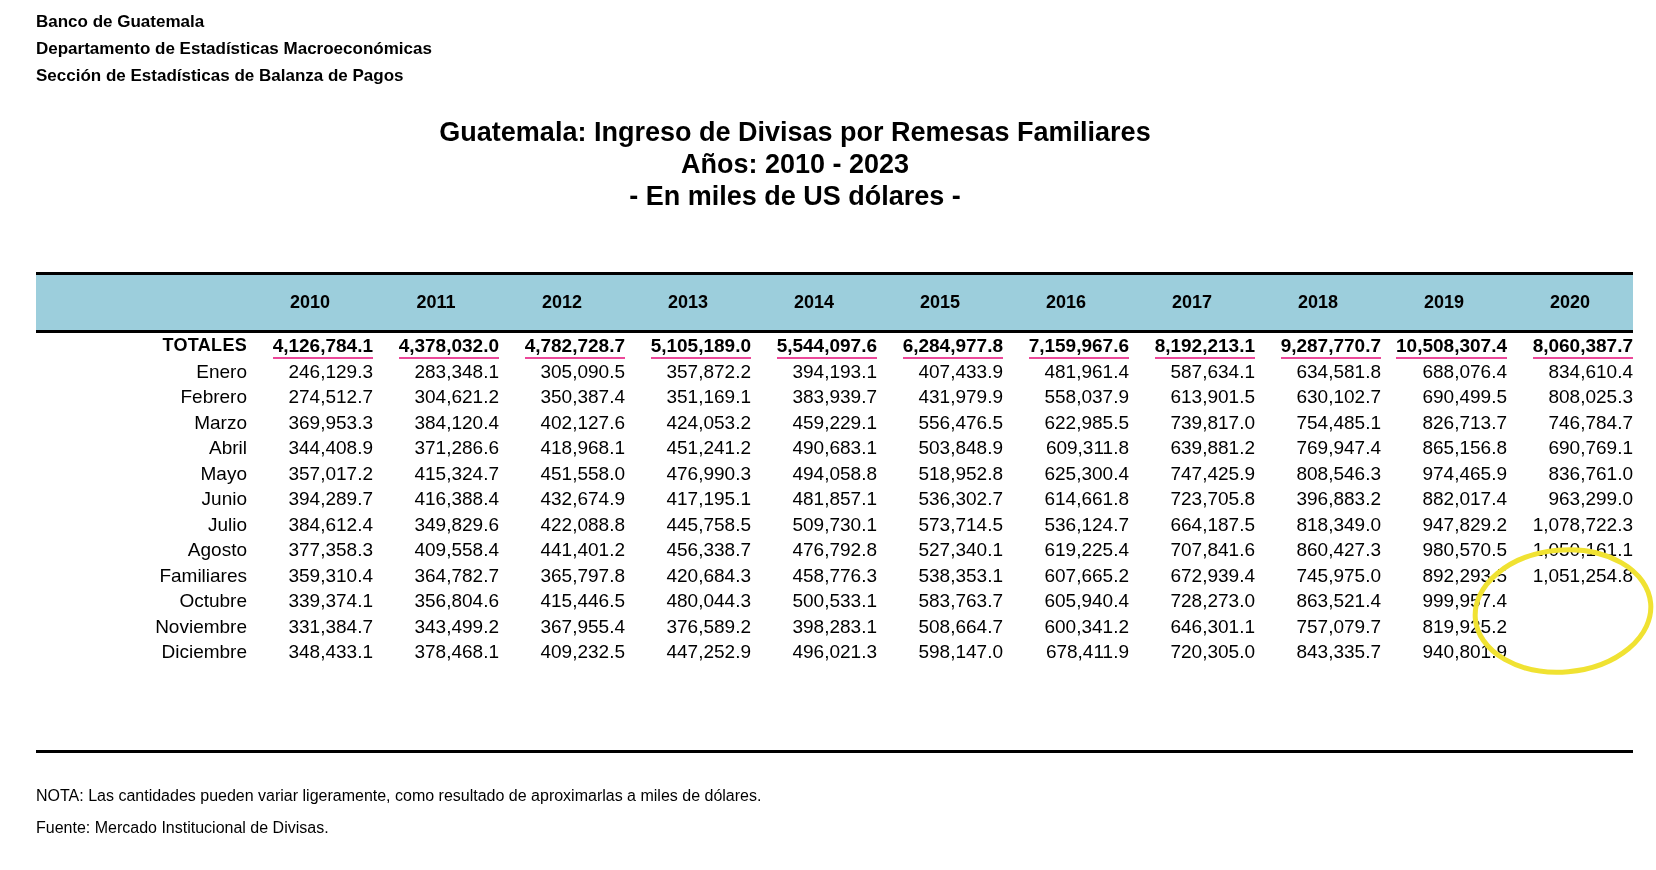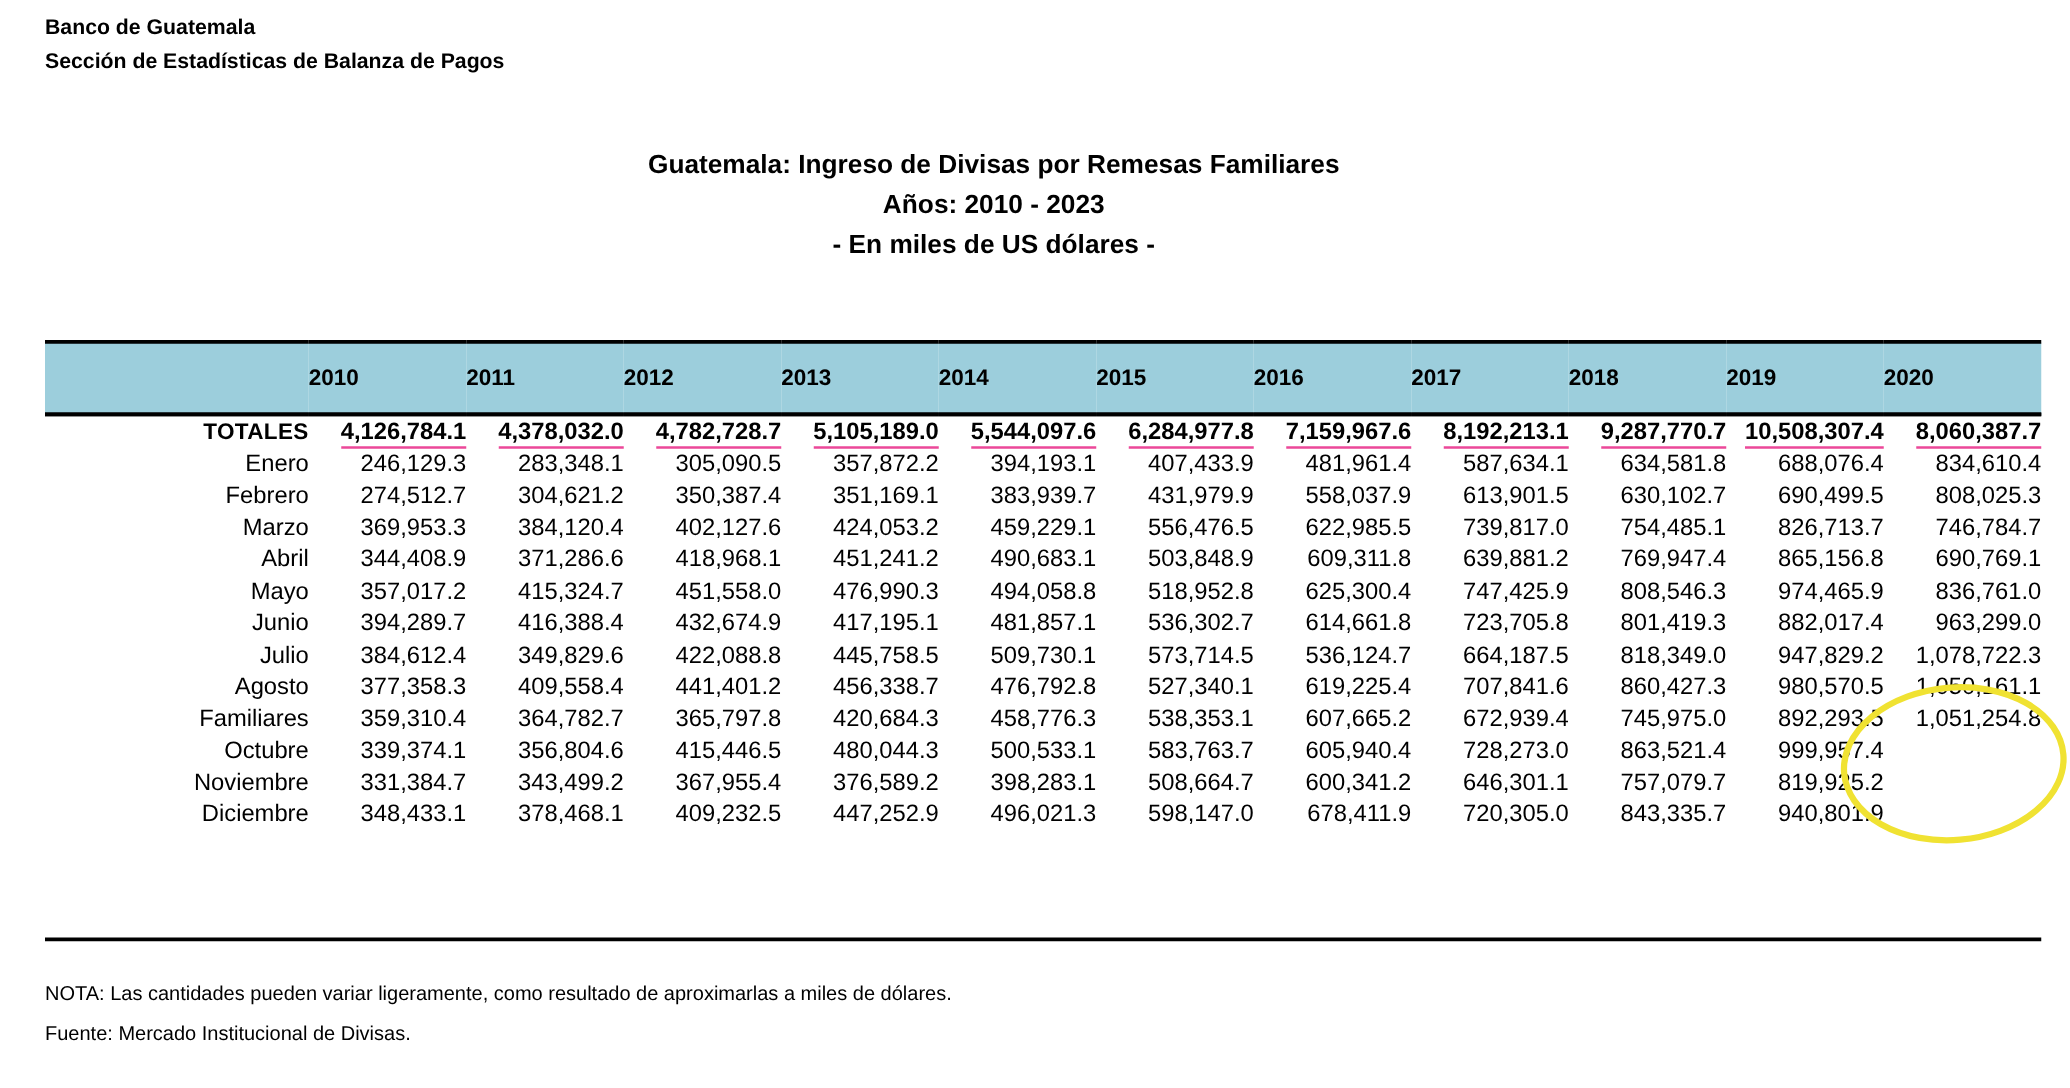--- a/index.html
+++ b/index.html
@@ -22,41 +22,41 @@
     line-height: 27px;
     white-space: nowrap;
   }
   .title-block {
     position: absolute;
     left: 0;
     top: 116px;
     width: 1590px;
     text-align: center;
     font-weight: bold;
-    font-size: 21px;
+    font-size: 27px;
     line-height: 32px;
   }
   table.remesas {
     position: absolute;
     left: 36px;
     top: 272px;
     border-collapse: collapse;
     table-layout: fixed;
     width: 1597px;
   }
   col.month-col { width: 211px; }
   col.year-col  { width: 126px; }
   thead tr { height: 58px; }
   thead th {
     background: #9CCEDC;
     border-top: 3px solid #000;
     border-bottom: 3px solid #000;
     font-size: 18px;
     font-weight: bold;
-    text-align: left;
+    text-align: center;
     padding: 0;
     vertical-align: middle;
   }
   tr.totals-row td {
     padding-top: 15px;
     padding-bottom: 27px;
     font-weight: bold;
     font-size: 19px;
     text-align: right;
     vertical-align: top;
@@ -104,20 +104,21 @@
     pointer-events: none;
   }
 </style>
 </head>
 <body>
 
 <div class="page">
 
   <div class="corner-header">
     <div>Banco de Guatemala</div>
+    <div>Departamento de Estadísticas Macroeconómicas</div>
     <div>Sección de Estadísticas de Balanza de Pagos</div>
   </div>
 
   <div class="title-block">
     <div>Guatemala: Ingreso de Divisas por Remesas Familiares</div>
     <div>Años: 2010 - 2023</div>
     <div>- En miles de US dólares -</div>
   </div>
 
   <table class="remesas">
@@ -239,21 +240,21 @@
         <tr>
           <td class="month">Junio</td>
           <td>394,289.7</td>
           <td>416,388.4</td>
           <td>432,674.9</td>
           <td>417,195.1</td>
           <td>481,857.1</td>
           <td>536,302.7</td>
           <td>614,661.8</td>
           <td>723,705.8</td>
-          <td>801,419.3</td>
+          <td>396,883.2</td>
           <td>882,017.4</td>
           <td>963,299.0</td>
         </tr>
         <tr>
           <td class="month">Julio</td>
           <td>384,612.4</td>
           <td>349,829.6</td>
           <td>422,088.8</td>
           <td>445,758.5</td>
           <td>509,730.1</td>

